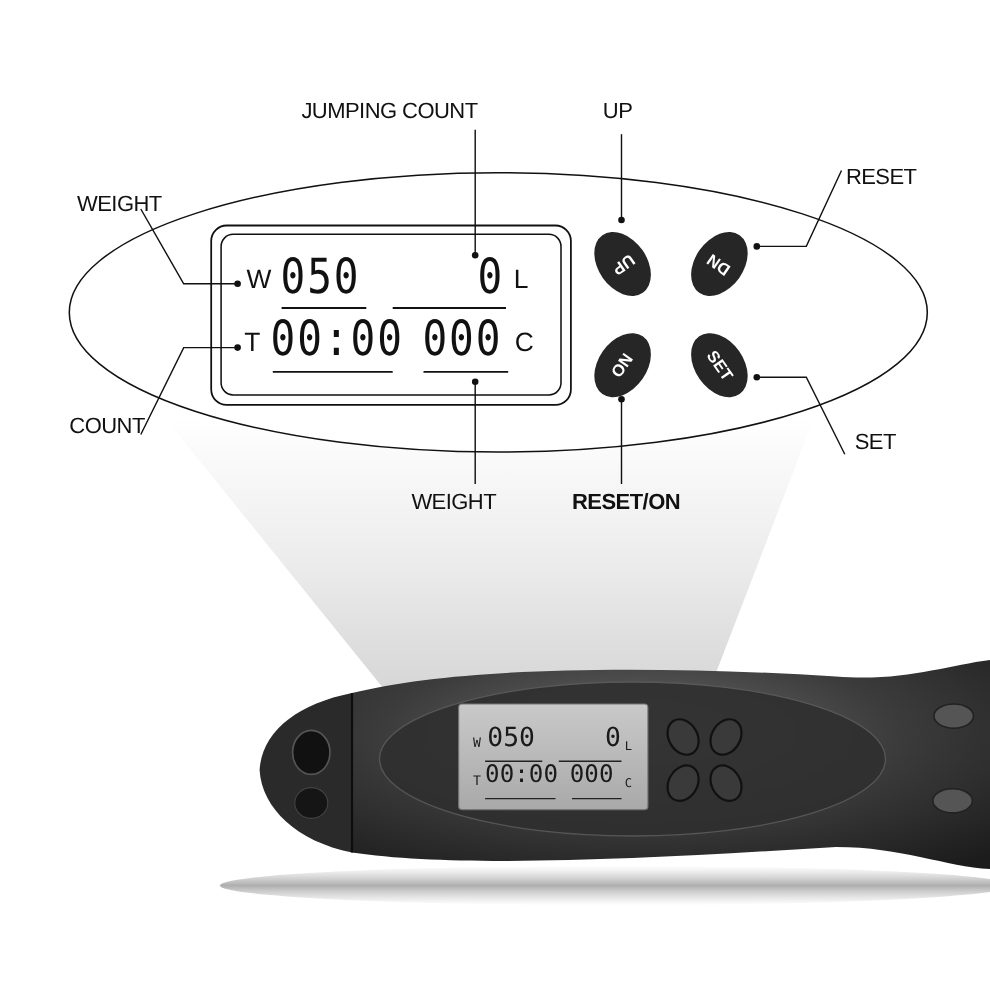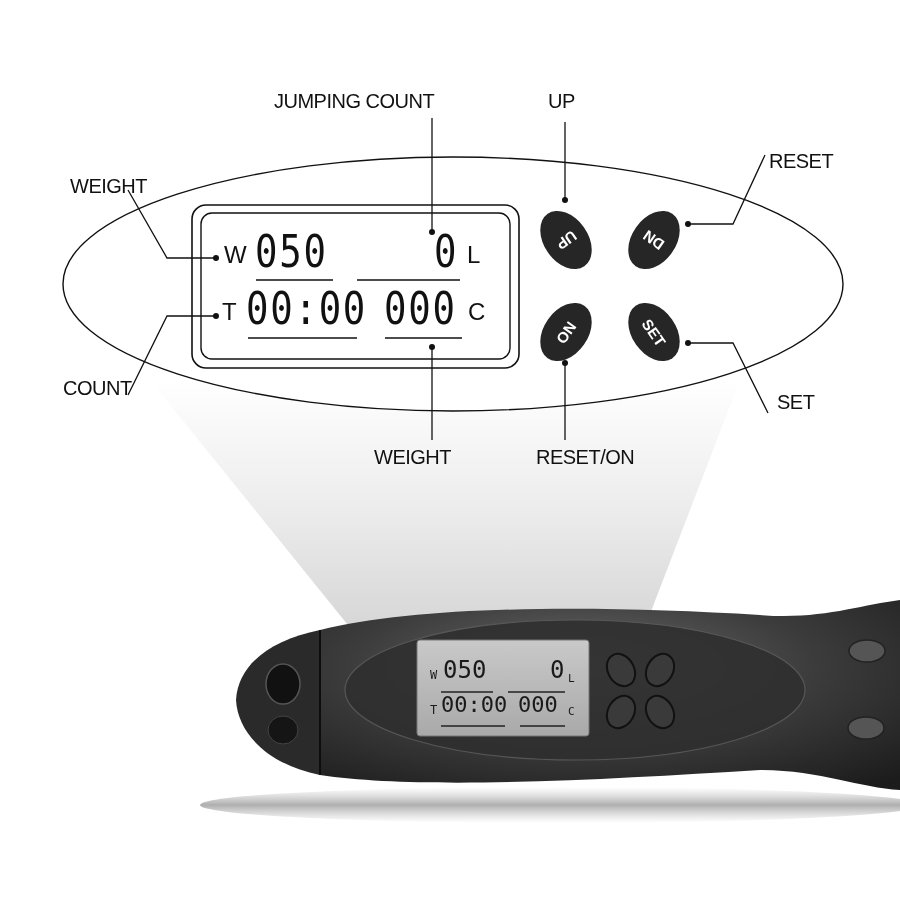--- a/index.html
+++ b/index.html
@@ -76,21 +76,21 @@
   <polyline points="688,343 733,343 768,413" fill="none" stroke="#111" stroke-width="1.3"></polyline>
   <circle cx="688" cy="343" r="3" fill="#111"></circle>
 </svg>
 
 <div class="label" style="left:274px;top:90px;">JUMPING COUNT</div>
 <div class="label" style="left:548px;top:90px;">UP</div>
 <div class="label" style="left:769px;top:150px;">RESET</div>
 <div class="label" style="left:25px;top:175px;margin-left:45px;">WEIGHT</div>
 <div class="label" style="left:63px;top:377px;">COUNT</div>
 <div class="label" style="left:374px;top:446px;">WEIGHT</div>
-<div class="label" style="left:536px;top:446px;">RESET/ON</div>
+<div class="label" style="left:520px;top:446px;font-weight:bold;">RESET/ON</div>
 <div class="label" style="left:777px;top:391px;">SET</div>
 
 <div class="lcd-letter" style="left:224px;top:241px;">W</div>
 <div class="lcd-seg" style="left:255px;top:226px;">050</div>
 <div class="lcd-seg" style="left:434px;top:226px;">0</div>
 <div class="lcd-letter" style="left:467px;top:241px;">L</div>
 <div class="lcd-letter" style="left:222px;top:298px;">T</div>
 <div class="lcd-seg" style="left:246px;top:283px;">00:00</div>
 <div class="lcd-seg" style="left:384px;top:283px;">000</div>
 <div class="lcd-letter" style="left:468px;top:298px;">C</div>

